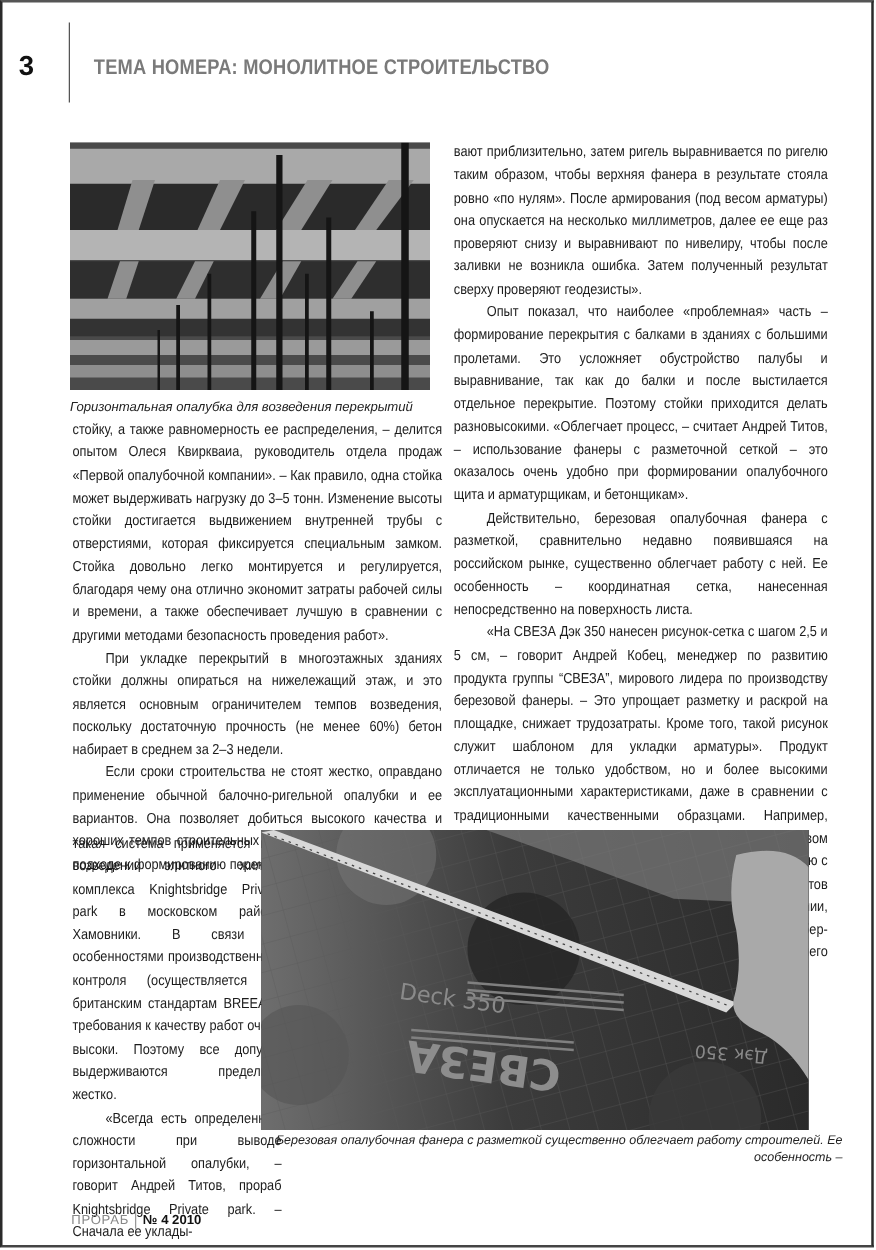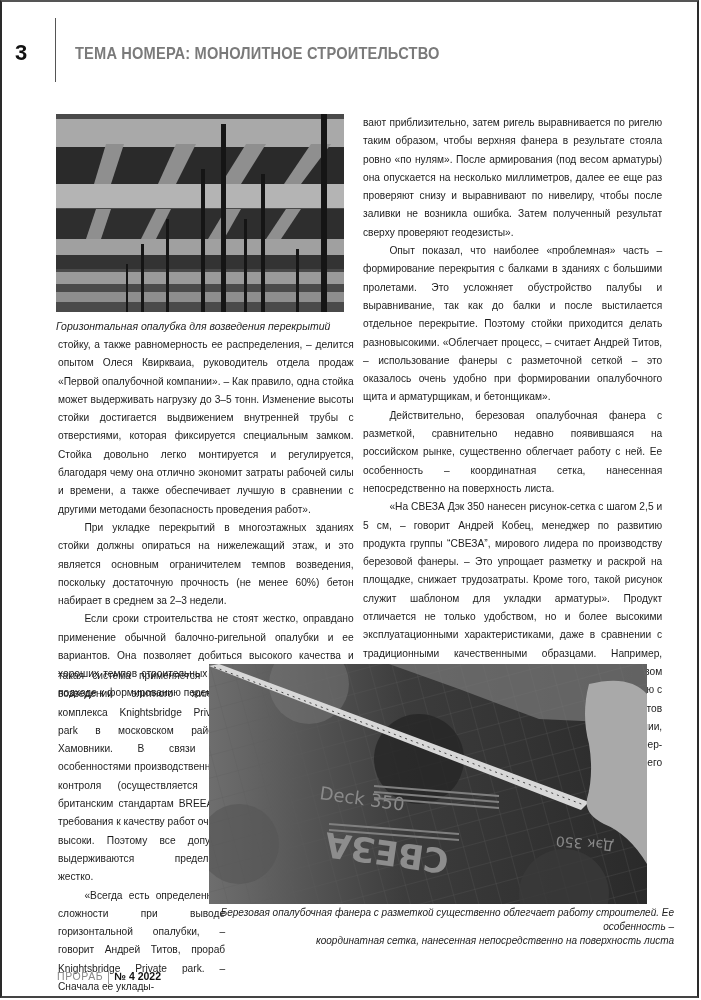--- a/index.html
+++ b/index.html
@@ -142,20 +142,19 @@
       </g>
 
       <polygon points="0,2 10,0 380,138 372,146" fill="#d8d8d8"></polygon>
       <line x1="5" y1="3" x2="375" y2="141" stroke="#444" stroke-width="1" stroke-dasharray="2 4"></line>
 
       <path d="M 380 20 Q 420 10 438 30 L 438 200 Q 420 170 395 160 Q 375 150 378 135 Q 385 110 380 80 Q 372 50 380 20 Z" fill="#a9a9a9"></path>
     </svg>
   </div>
   <div class="cap2">
     <div>Березовая опалубочная фанера с разметкой существенно облегчает работу строителей. Ее особенность –</div>
-    <div>координатная сетка, нанесенная непосредственно на поверхность листа</div>
   </div>
 
   <div class="footer">
-    <span class="mag">ПРОРАБ</span><span class="fsep"></span><span class="issue">№ 4 2022</span>
+    <span class="mag">ПРОРАБ</span><span class="fsep"></span><span class="issue">№ 4 2010</span>
   </div>
 
 </div>
 
 </body></html>

